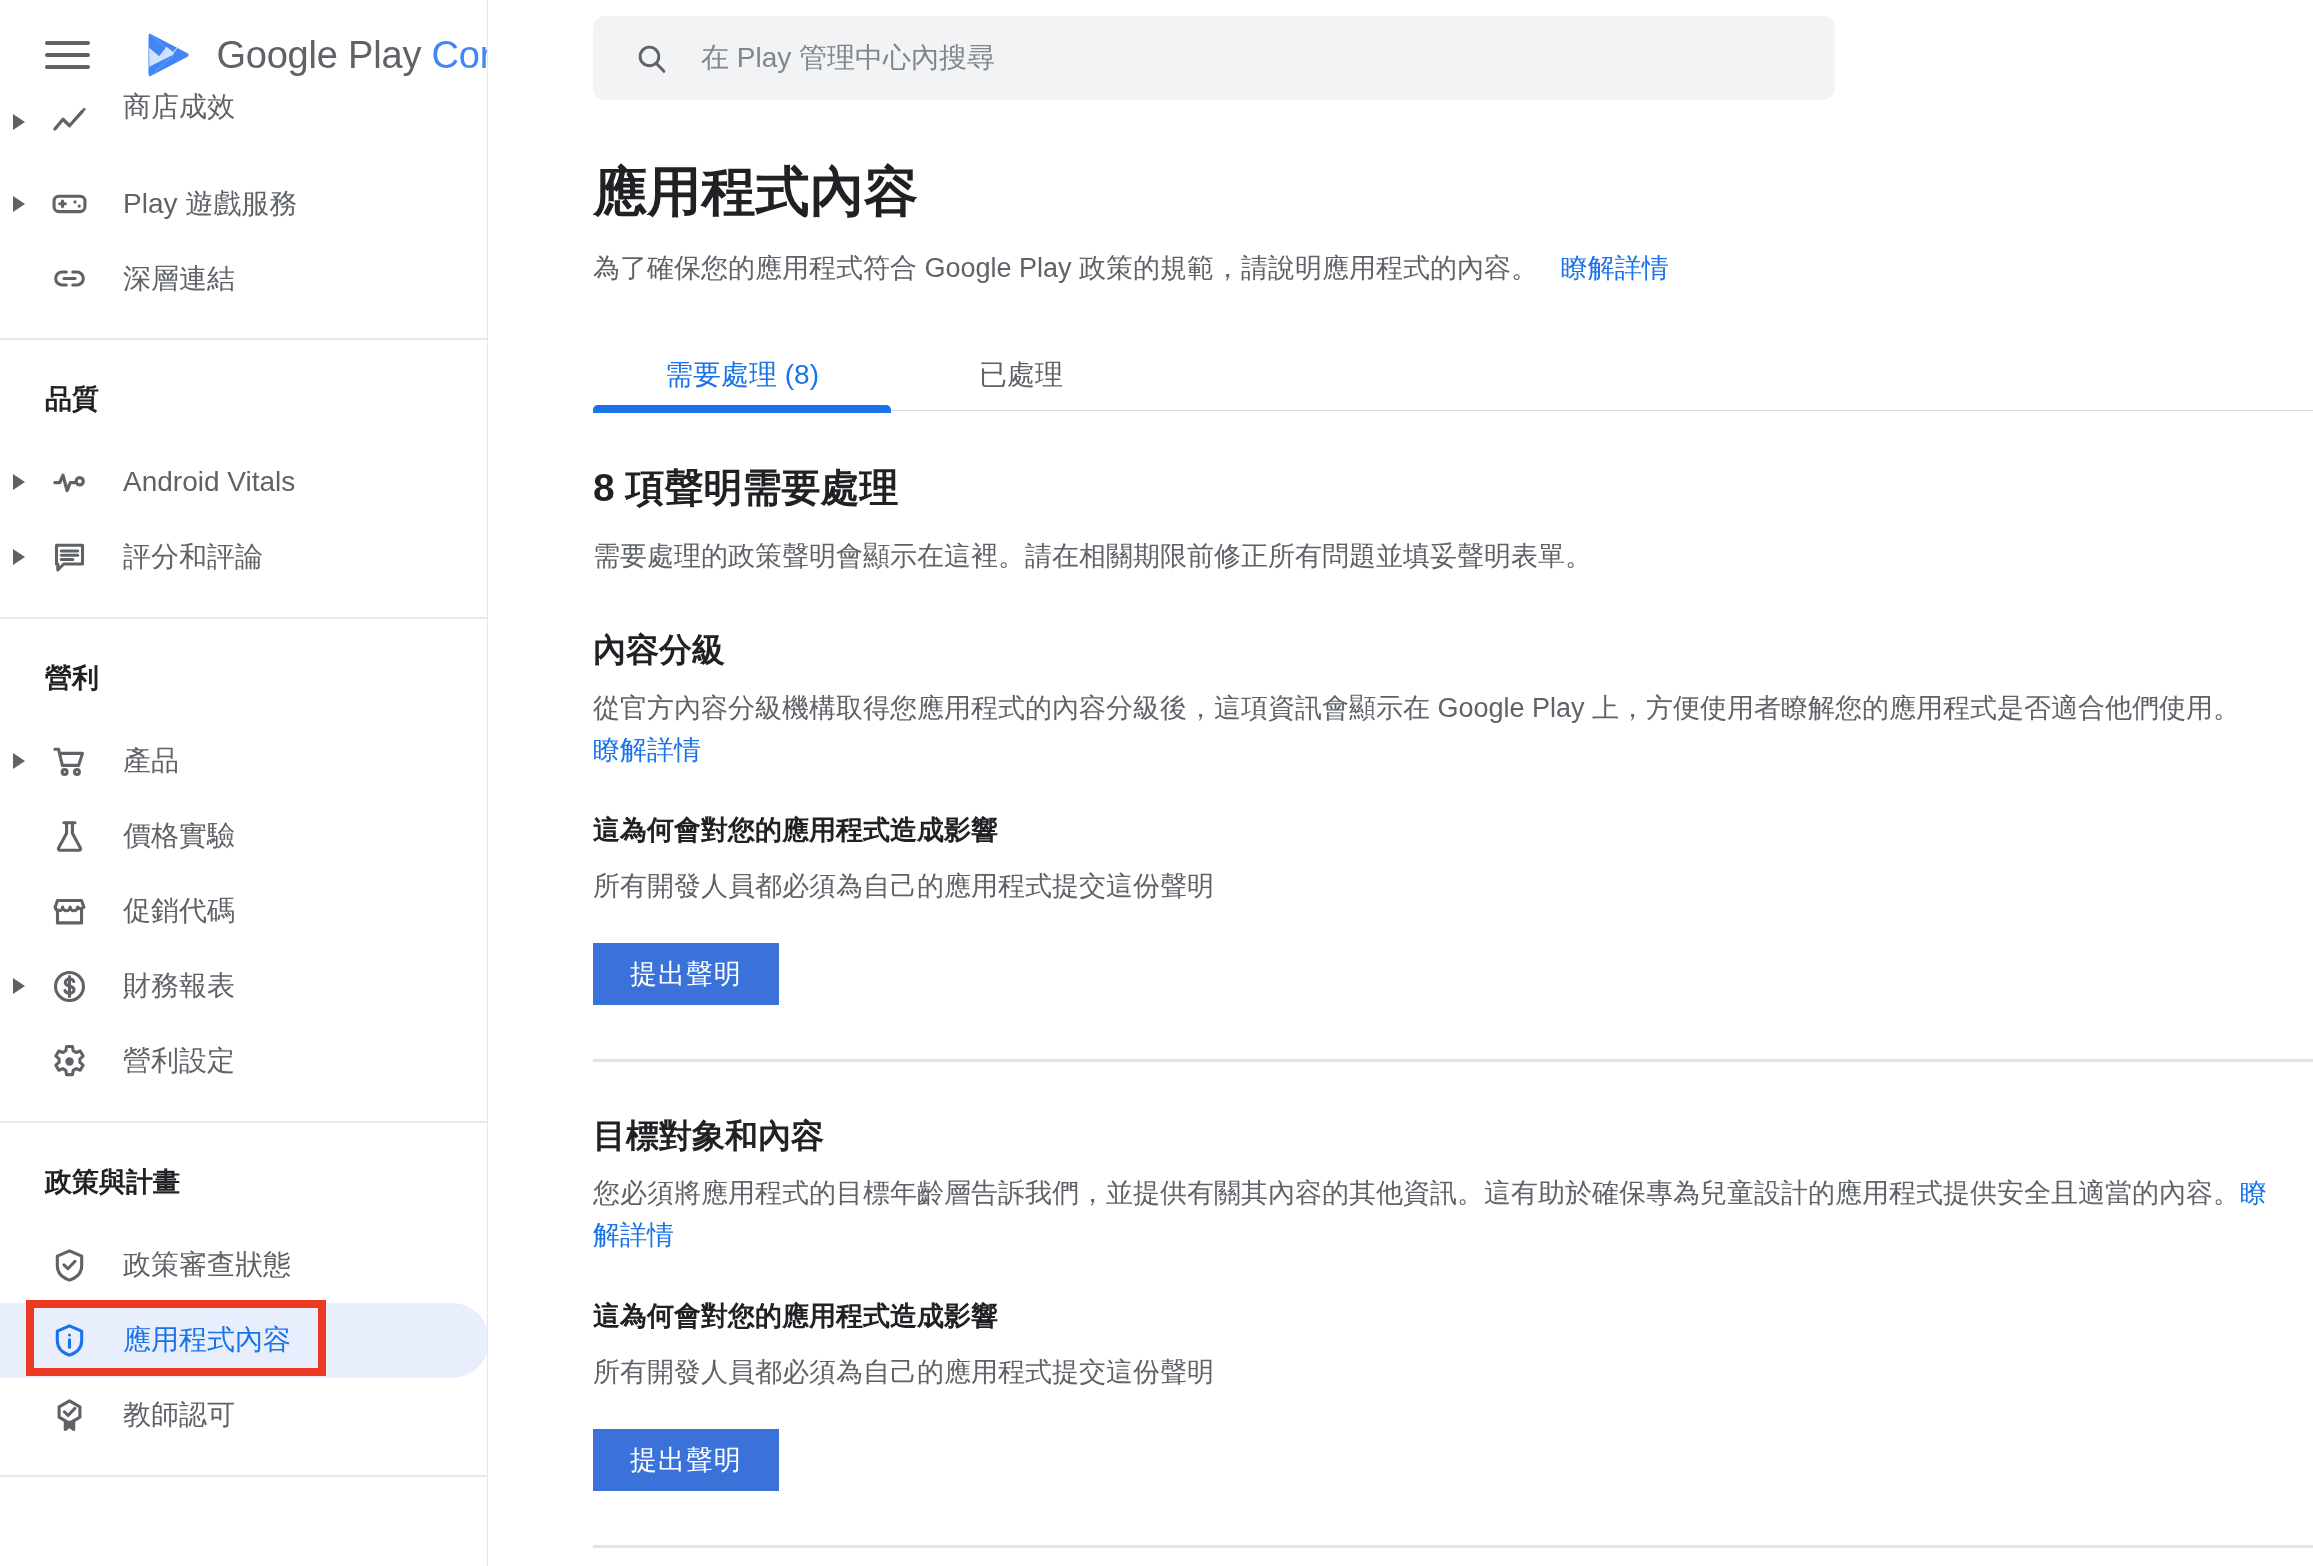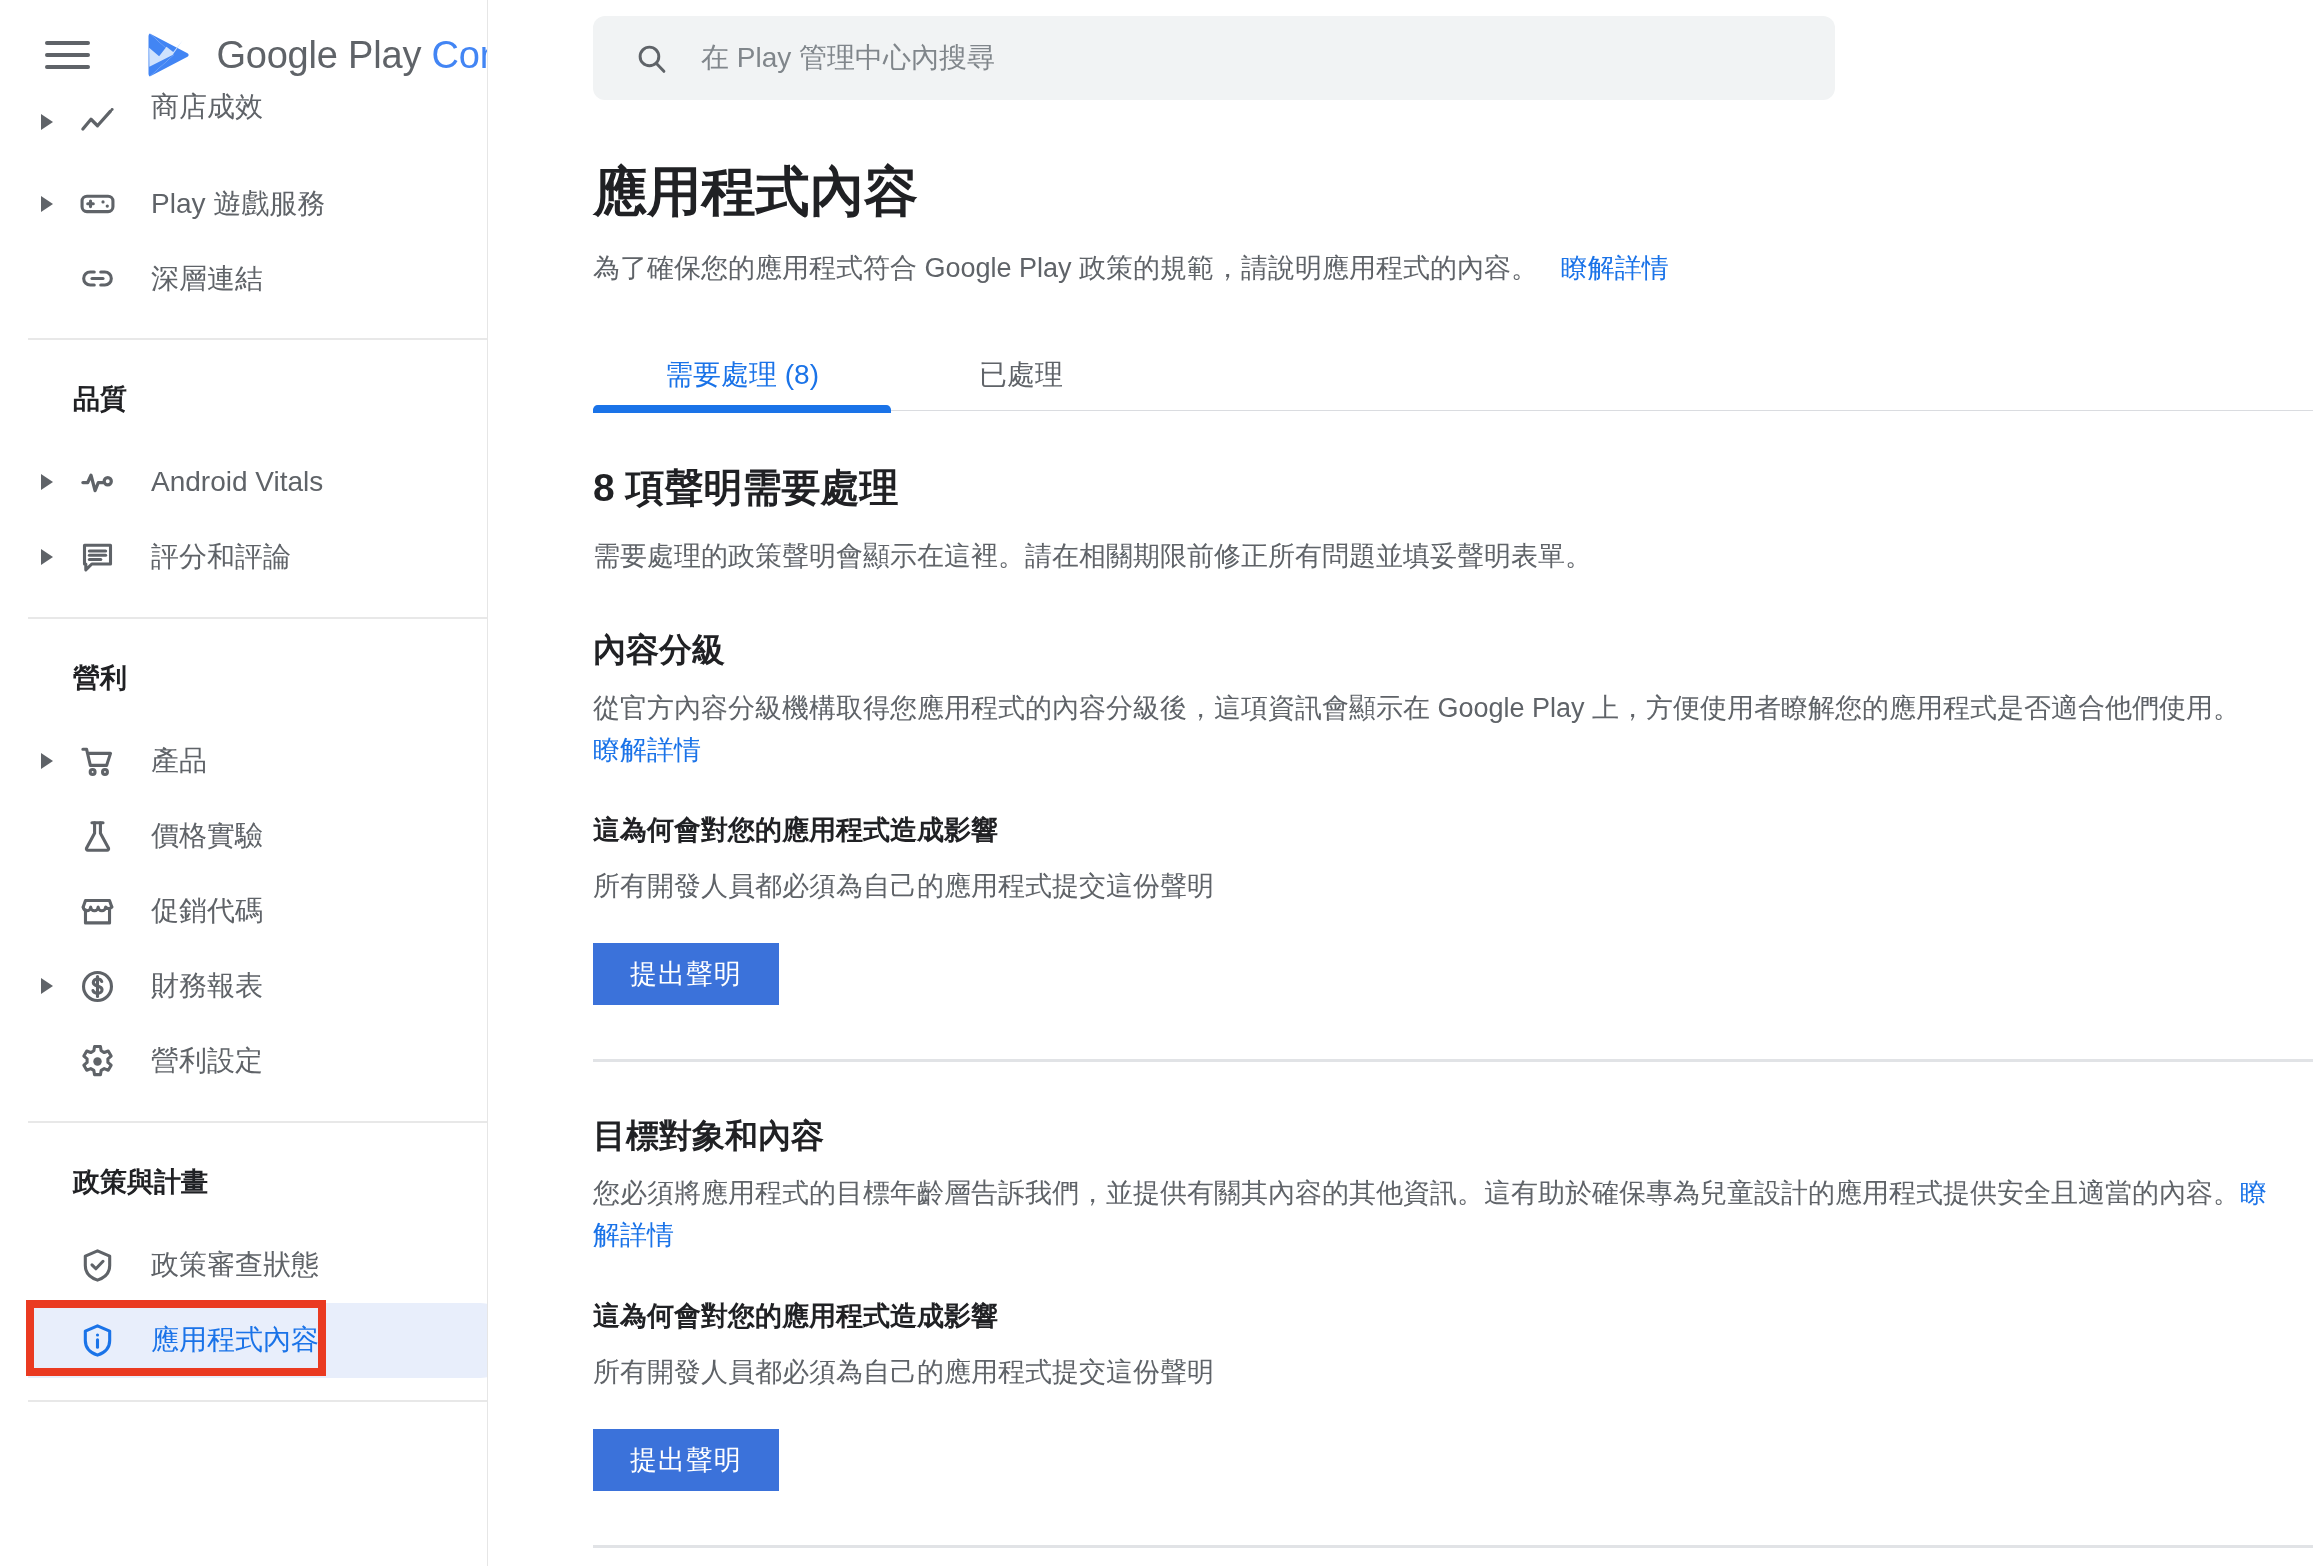--- a/index.html
+++ b/index.html
@@ -69,21 +69,20 @@
     letter-spacing: -0.2px;
     white-space: nowrap;
     font-family: "Liberation Sans", "DejaVu Sans", sans-serif;
   }
   .brand-text .g { color: #5f6368; }
   .brand-text .c { color: #4285f4; }
 
   
   .nav-scroll {
     position: relative;
-    padding-left: 28px;
   }
 
   .nav-item {
     position: relative;
     display: flex;
     align-items: center;
     height: 75px;
     cursor: pointer;
     user-select: none;
   }
@@ -498,20 +497,30 @@
         <span class="nav-icon">
           <svg viewBox="0 0 24 24" width="39" height="39" fill="none" stroke="#1a73e8" stroke-width="1.9" stroke-linecap="round" stroke-linejoin="round">
             <path d="M12 3 L19.5 6.2 V12 c0 4.6 -3.2 7.6 -7.5 9 c-4.3 -1.4 -7.5 -4.4 -7.5 -9 V6.2 Z"></path>
             <circle cx="12" cy="8.6" r="0.95" fill="#1a73e8" stroke="none"></circle>
             <line x1="12" y1="11.5" x2="12" y2="16.2"></line>
           </svg>
         </span>
         <span class="nav-label">應用程式內容</span>
       </div>
 
+      <div class="nav-item">
+        <span class="nav-icon">
+          <svg viewBox="0 0 24 24" width="39" height="39" fill="none" stroke="#5f6368" stroke-width="1.9" stroke-linecap="round" stroke-linejoin="round">
+            <path d="M12 3 L18.4 6.7 V13 L12 16.8 L5.6 13 V6.7 Z"></path>
+            <polyline points="8.8,9.7 11.1,12 15.3,7.6"></polyline>
+            <path d="M9.4 15.2 V20.6 L12 18.6 L14.6 20.6 V15.2" fill="#5f6368" stroke="#5f6368"></path>
+          </svg>
+        </span>
+        <span class="nav-label">教師認可</span>
+      </div>
 
       <div class="spacer-24"></div>
       <div class="nav-divider"></div>
 
     </div>
 
     <div id="red-box"></div>
   </aside>
 
   <main id="main">

